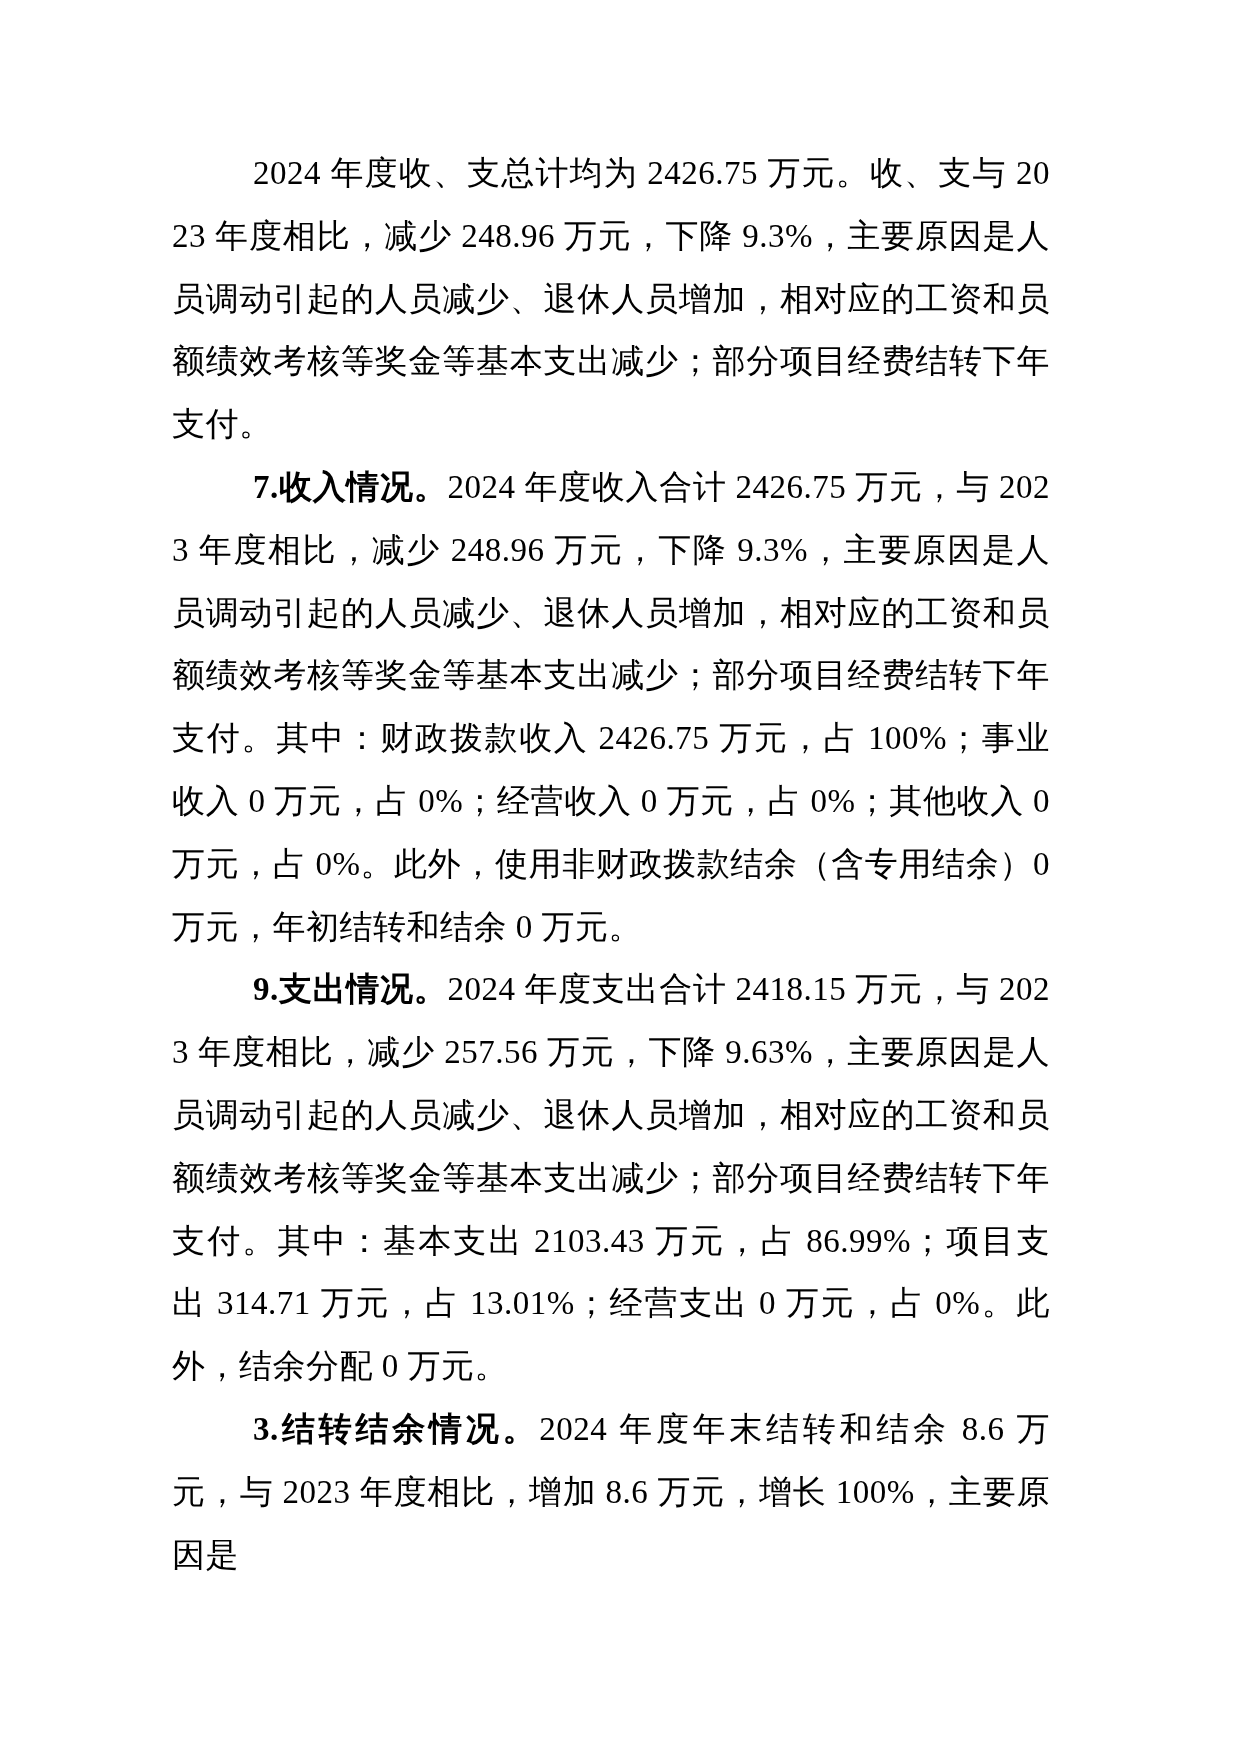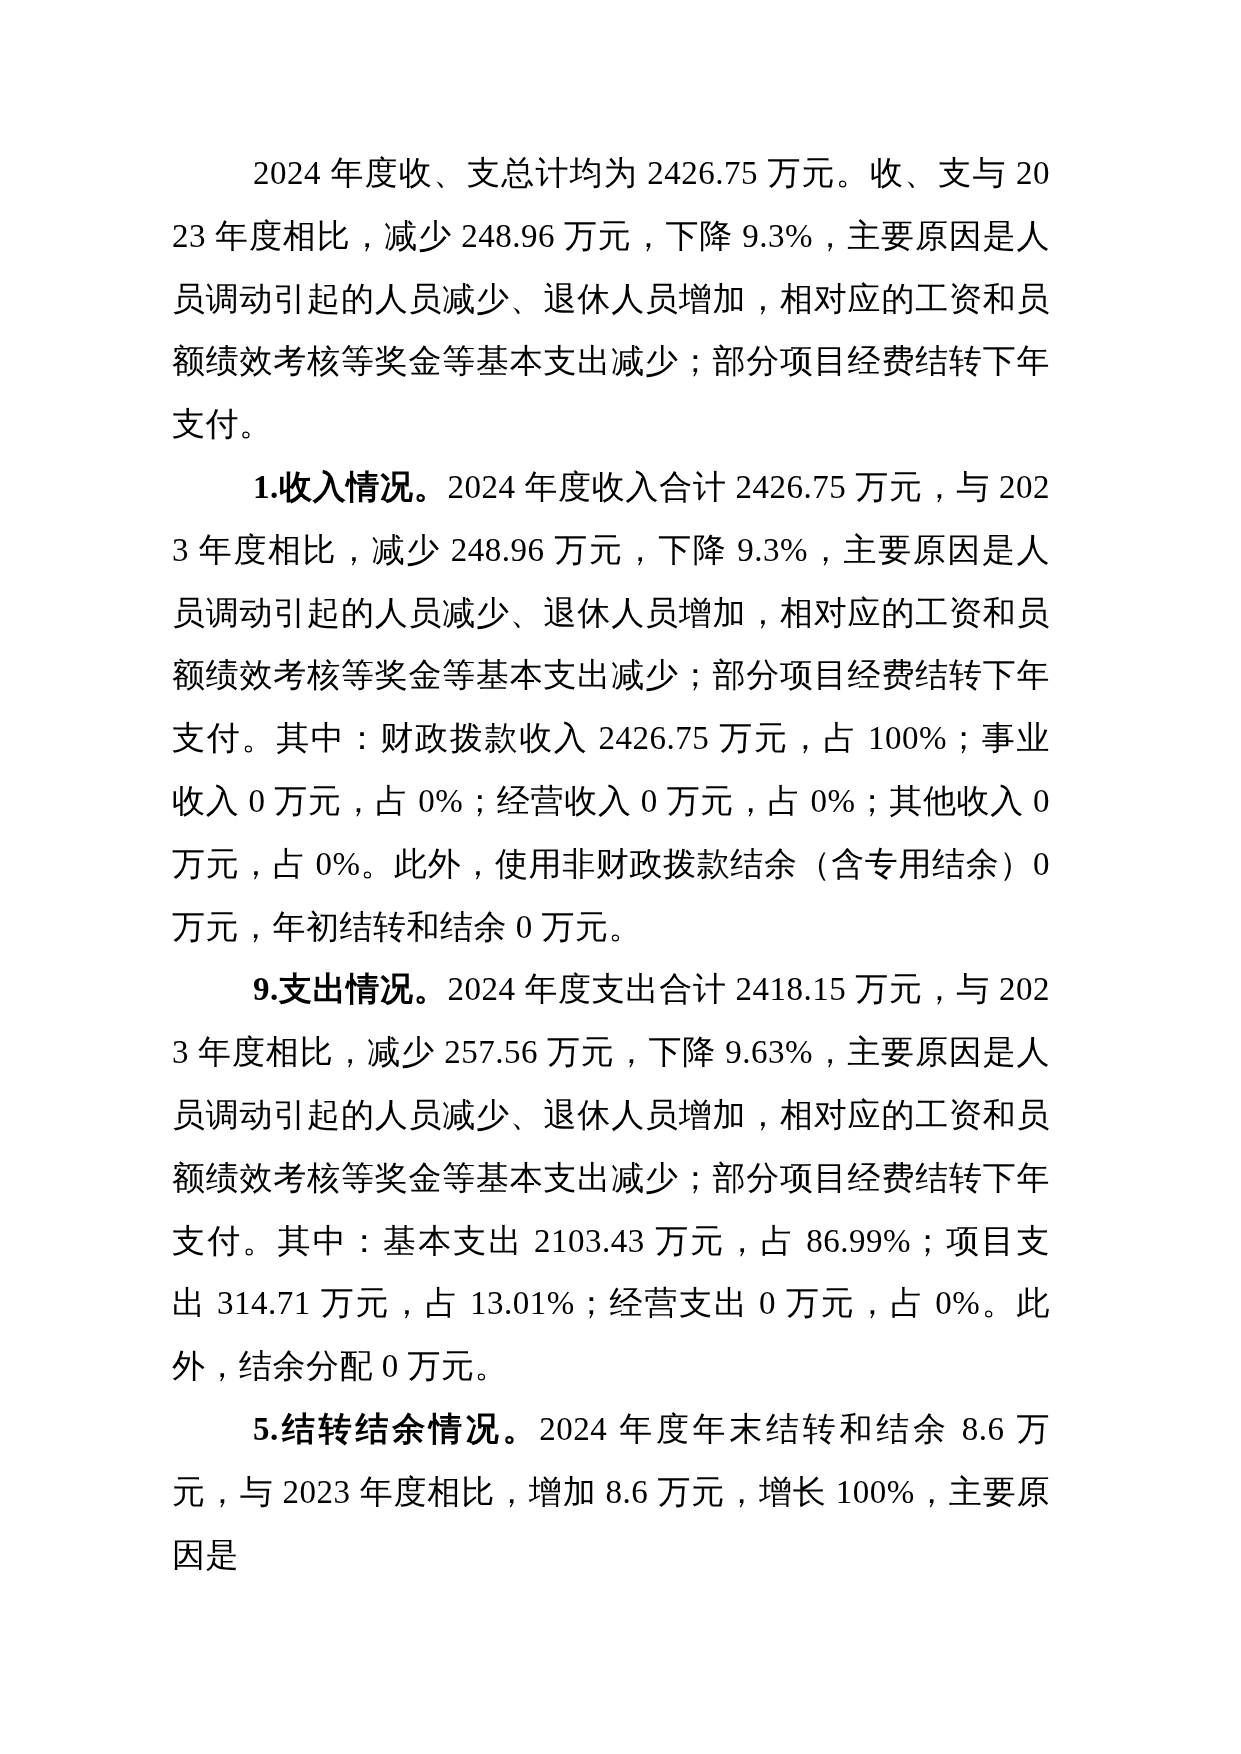--- a/index.html
+++ b/index.html
@@ -39,20 +39,20 @@
   }
 </style>
 </head>
 <body>
 
 <div class="page">
   <div class="content">
 
     <p class="para"><span class="lead"></span><span class="rest">2024 年度收、支总计均为 2426.75 万元。收、支与 2023 年度相比，减少 248.96 万元，下降 9.3%，主要原因是人员调动引起的人员减少、退休人员增加，相对应的工资和员额绩效考核等奖金等基本支出减少；部分项目经费结转下年支付。</span></p>
 
-    <p class="para"><span class="lead">1.收入情况。</span><span class="rest">2024 年度收入合计 2426.75 万元，与 2023 年度相比，减少 248.96 万元，下降 9.3%，主要原因是人员调动引起的人员减少、退休人员增加，相对应的工资和员额绩效考核等奖金等基本支出减少；部分项目经费结转下年支付。其中：财政拨款收入 2426.75 万元，占 100%；事业收入 0 万元，占 0%；经营收入 0 万元，占 0%；其他收入 0 万元，占 0%。此外，使用非财政拨款结余（含专用结余）0 万元，年初结转和结余 0 万元。</span></p>
+    <p class="para"><span class="lead">7.收入情况。</span><span class="rest">2024 年度收入合计 2426.75 万元，与 2023 年度相比，减少 248.96 万元，下降 9.3%，主要原因是人员调动引起的人员减少、退休人员增加，相对应的工资和员额绩效考核等奖金等基本支出减少；部分项目经费结转下年支付。其中：财政拨款收入 2426.75 万元，占 100%；事业收入 0 万元，占 0%；经营收入 0 万元，占 0%；其他收入 0 万元，占 0%。此外，使用非财政拨款结余（含专用结余）0 万元，年初结转和结余 0 万元。</span></p>
 
     <p class="para"><span class="lead">9.支出情况。</span><span class="rest">2024 年度支出合计 2418.15 万元，与 2023 年度相比，减少 257.56 万元，下降 9.63%，主要原因是人员调动引起的人员减少、退休人员增加，相对应的工资和员额绩效考核等奖金等基本支出减少；部分项目经费结转下年支付。其中：基本支出 2103.43 万元，占 86.99%；项目支出 314.71 万元，占 13.01%；经营支出 0 万元，占 0%。此外，结余分配 0 万元。</span></p>
 
-    <p class="para"><span class="lead">5.结转结余情况。</span><span class="rest">2024 年度年末结转和结余 8.6 万元，与 2023 年度相比，增加 8.6 万元，增长 100%，主要原因是</span></p>
+    <p class="para"><span class="lead">3.结转结余情况。</span><span class="rest">2024 年度年末结转和结余 8.6 万元，与 2023 年度相比，增加 8.6 万元，增长 100%，主要原因是</span></p>
 
   </div>
 </div>
 
 </body></html>

